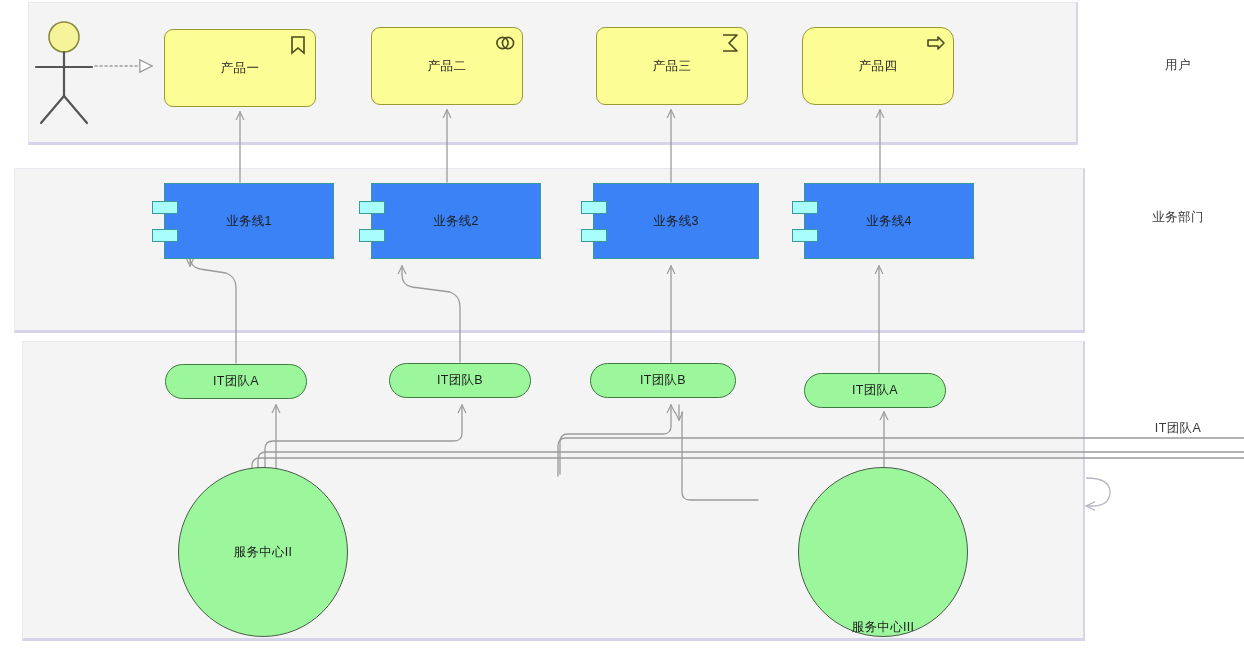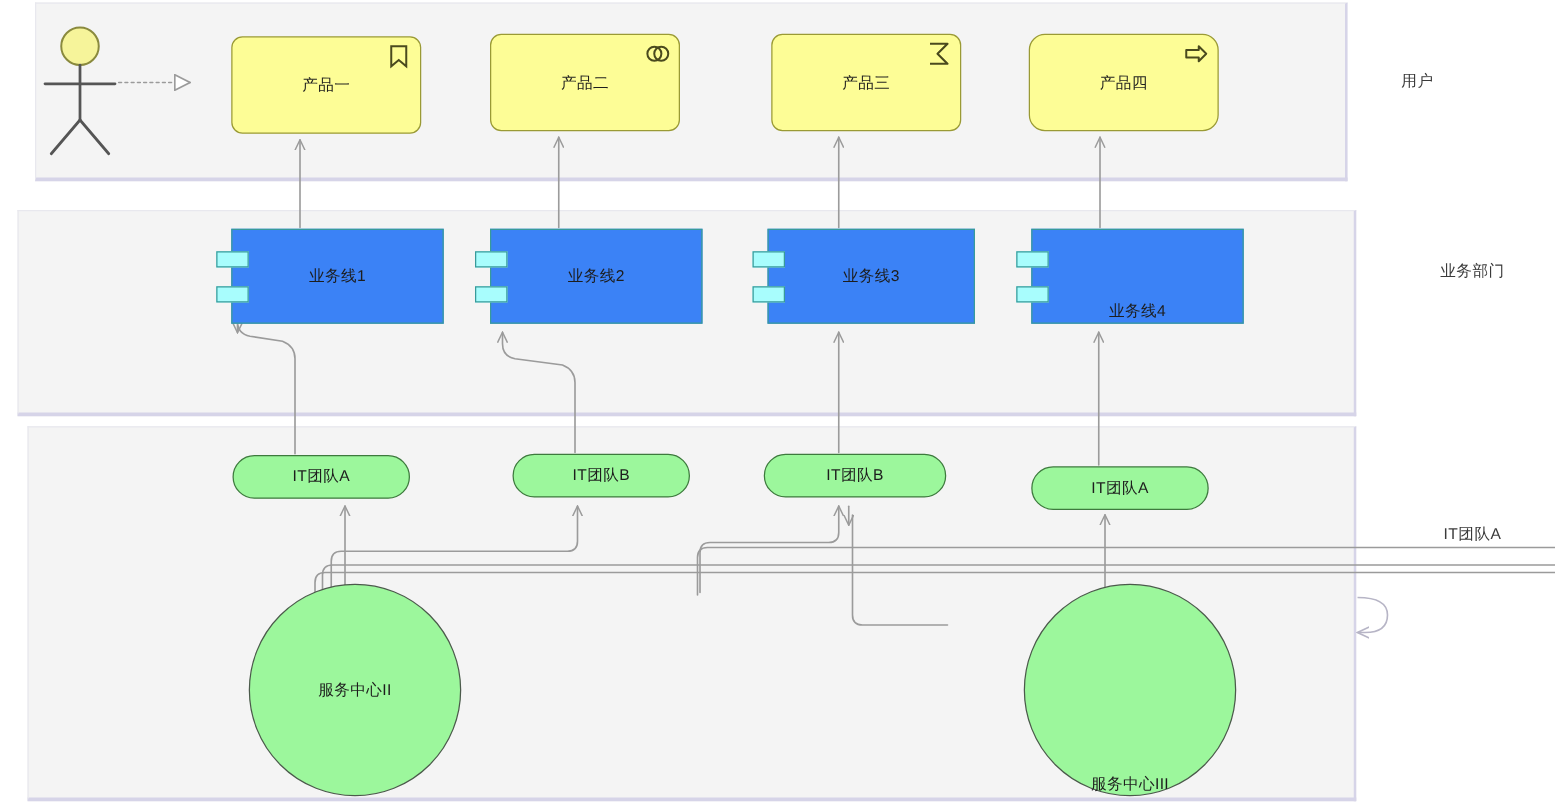--- a/index.html
+++ b/index.html
@@ -42,21 +42,20 @@
   
   .node {
     position: absolute;
     display: flex;
     align-items: center;
     justify-content: center;
     font-size: 12.5px;
     color: #1d1d1d;
     text-align: center;
     letter-spacing: .3px;
-    margin-left: 21px;
   }
   .product {
     background: #fdfd96;
     border: 1.6px solid #9a9a35;
     border-radius: 9px;
   }
   .product .glyph {
     position: absolute;
     right: 7px;
     top: 5px;
@@ -94,21 +93,21 @@
 </style>
 </head>
 <body>
 
 <div id="canvas">
 
   <div class="lane" id="lane-0" style="left: 28px; top: 2px; width: 1050px; height: 143px;"></div>
   <div class="lane" id="lane-1" style="left: 14px; top: 168px; width: 1071px; height: 165px;"></div>
   <div class="lane" id="lane-2" style="left: 22px; top: 341px; width: 1063px; height: 300px;"></div>
 
-  <div class="lane-label" id="lanelabel-0" style="left: 1134px; top: 65px; transform: translate(-50%, -50%);">用户</div>
+  <div class="lane-label" id="lanelabel-0" style="left: 1178px; top: 65px; transform: translate(-50%, -50%);">用户</div>
   <div class="lane-label" id="lanelabel-1" style="left: 1178px; top: 217px; transform: translate(-50%, -50%);">业务部门</div>
   <div class="lane-label" id="lanelabel-2" style="left: 1178px; top: 428px; transform: translate(-50%, -50%);">IT团队A</div>
 
   <svg id="wires" viewBox="0 0 1244 649" xmlns="http://www.w3.org/2000/svg">
     <defs>
       <marker id="solidArrow" viewBox="0 0 10 10" refX="9" refY="5" markerWidth="7" markerHeight="7" orient="auto-start-reverse">
         <path d="M0,0.6 L9.2,5 L0,9.4" fill="none" stroke="#9b9b9b" stroke-width="1.3"></path>
       </marker>
       <marker id="hollowTri" viewBox="0 0 12 12" refX="11" refY="6" markerWidth="11" markerHeight="11" orient="auto-start-reverse">
         <path d="M0.8,0.8 L11,6 L0.8,11.2 z" fill="#ffffff" stroke="#9b9b9b" stroke-width="1.1"></path>
@@ -215,21 +214,21 @@
   <div class="node bizline" id="biz-1" style="left: 371px; top: 183px; width: 170px; height: 76px;">
     <span class="tab t1"></span>
     <span class="tab t2"></span>
     <span>业务线2</span>
   </div>
   <div class="node bizline" id="biz-2" style="left: 593px; top: 183px; width: 166px; height: 76px;">
     <span class="tab t1"></span>
     <span class="tab t2"></span>
     <span>业务线3</span>
   </div>
-  <div class="node bizline" id="biz-3" style="left: 804px; top: 183px; width: 170px; height: 76px; align-items: flex-end;">
+  <div class="node bizline" id="biz-3" style="left: 804px; top: 183px; width: 170px; height: 76px;">
     <span class="tab t1"></span>
     <span class="tab t2"></span>
     <span>业务线4</span>
   </div>
 
   <div class="node itteam" id="it-0" style="left: 165px; top: 364px; width: 142px; height: 35px;">
     <span>IT团队A</span>
   </div>
   <div class="node itteam" id="it-1" style="left: 389px; top: 363px; width: 142px; height: 35px;">
     <span>IT团队B</span>

